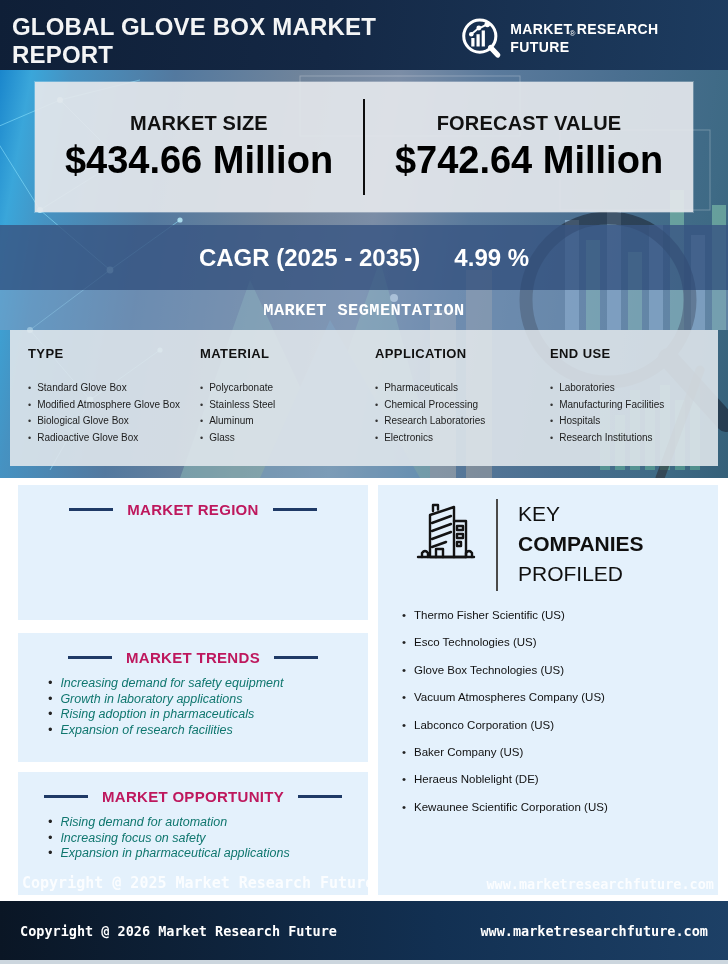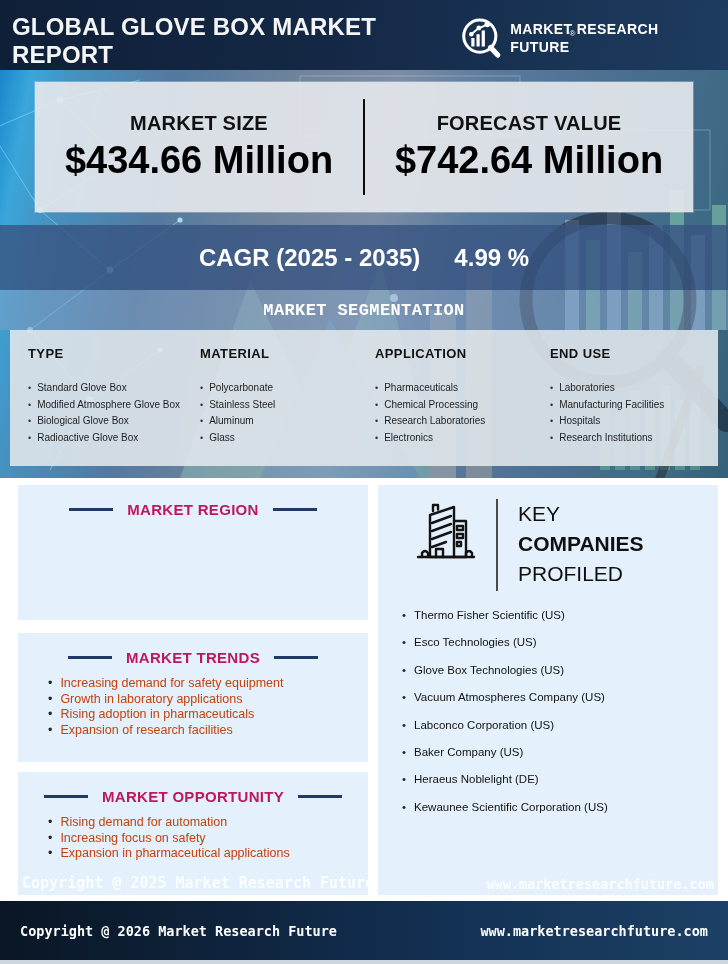--- a/index.html
+++ b/index.html
@@ -84,21 +84,21 @@
   .panel-companies   { left:378px; top:485px; width:340px; height:410px; }
 
   .section-heading {
     display:flex; align-items:center; justify-content:center; gap:14px;
     padding-top:16px;
   }
   .heading-line { width:44px; height:3px; background:#1f3a66; }
   .section-heading .txt { font-size:15px; font-weight:bold; color:#be185d; letter-spacing:0.3px; }
 
   .bullet-list { list-style:none; margin-top:10px; padding-left:30px; }
-  .bullet-list li { font-size:12.5px; color:#c2410c; line-height:15.5px; }
+  .bullet-list li { font-size:12.5px; color:#0f766e; line-height:15.5px;font-style:italic; }
   .bullet-list li::before { content:"•"; margin-right:8px; color:#222; }
 
   .companies-head { display:flex; padding:14px 16px 0 38px; }
   .companies-head .icon-wrap { width:64px; }
   .companies-divider { width:2px; height:92px; background:#4a4a4a; margin:0 20px 0 16px; }
   .companies-title { font-size:21px; color:#101010; line-height:30px; }
   .companies-title .t-bold { font-weight:bold; }
 
   .company-list { list-style:none; margin-top:18px; padding-left:24px; }
   .company-list li { font-size:11.5px; color:#111; margin-bottom:15.4px; }

